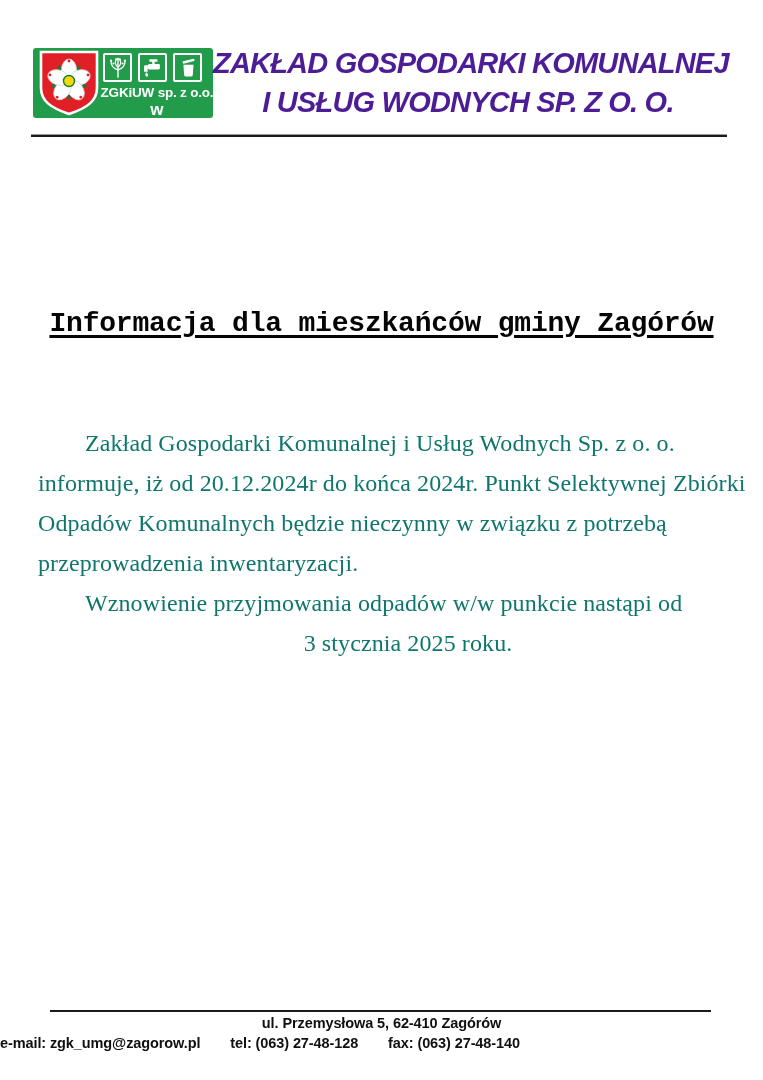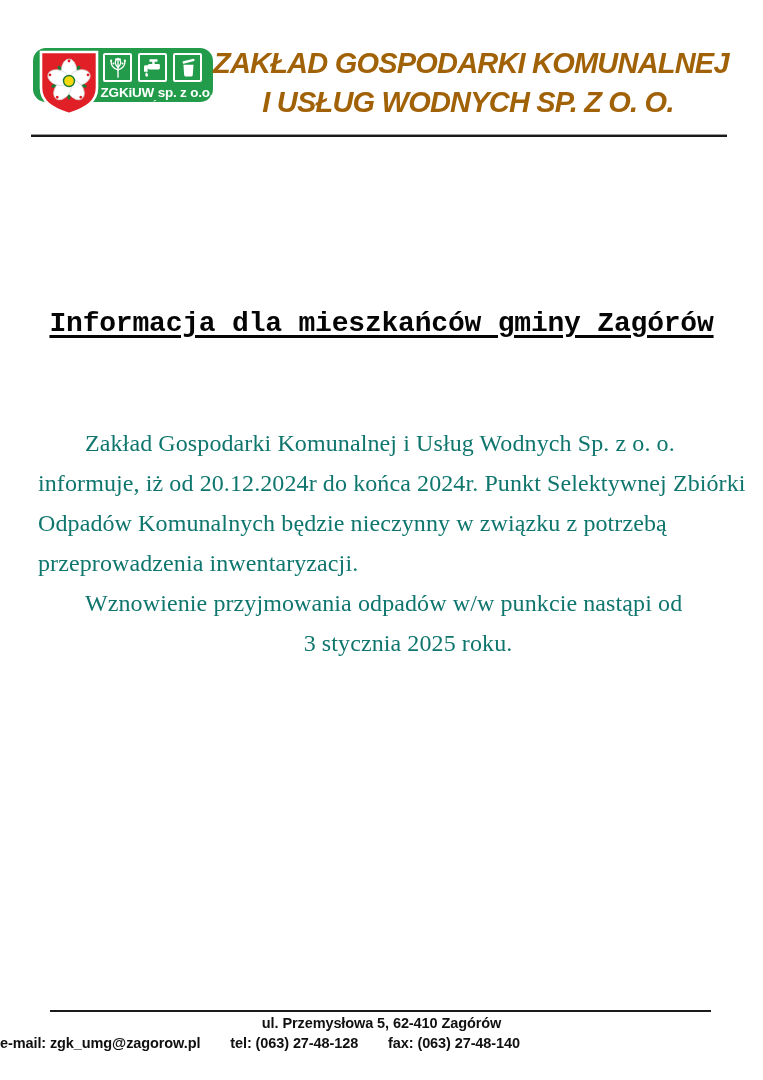--- a/index.html
+++ b/index.html
@@ -7,52 +7,52 @@
     position:relative;
     width:763px;height:1080px;
     background:#ffffff;
     overflow:hidden;
     font-family:"Liberation Serif", serif;
     color:#111;
   }
   
   .logo{
     position:absolute;left:33px;top:48px;
-    width:180px;height:54px;
+    width:180px;height:70px;
     background:var(--logo-green,#229c4a);
-    border-radius:13px;
+    border-radius:3px;
   }
   .shield{position:absolute;left:5px;top:2px;}
   .logo-right{position:absolute;left:70px;top:0;width:108px;height:70px;}
   .icon-row{position:absolute;left:0;top:5px;display:flex;gap:6px;}
   .icon-box{
     width:29px;height:29px;
     border:2px solid #ffffff;
     border-radius:2px;
     display:flex;align-items:center;justify-content:center;
     box-sizing:border-box;
   }
   .logo-line1{
     position:absolute;top:37px;left:-6px;width:120px;
     text-align:center;color:#ffffff;font-weight:bold;
     font-family:"Liberation Sans",sans-serif;font-size:13.5px;
     letter-spacing:-0.2px;
   }
   .logo-line2{
     position:absolute;top:52px;left:-6px;width:120px;
-    text-align:center;color:#ffffff;font-weight:normal;
-    font-family:"Liberation Sans",sans-serif;font-size:14px;
+    text-align:center;color:#ffffff;font-weight:bold;
+    font-family:"Liberation Sans",sans-serif;font-size:17px;
     letter-spacing:0.3px;
   }
   .header-title{
     position:absolute;left:213px;top:44px;width:510px;
     text-align:center;
     font-family:"Liberation Sans",sans-serif;
     font-weight:bold;font-style:italic;
-    font-size:29px;line-height:39px;color:#a16207;
+    font-size:29px;line-height:39px;color:#4c1d95;
     letter-spacing:-0.8px;
     white-space:nowrap;
   }
   .header-divider{
     position:absolute;left:31px;top:123px;width:696px;height:12px;
     border-bottom:2.6px solid #1a1a1a;
     box-shadow:0 -1px 0 #9a9a9a inset;
   }
   
   .doc-heading{

